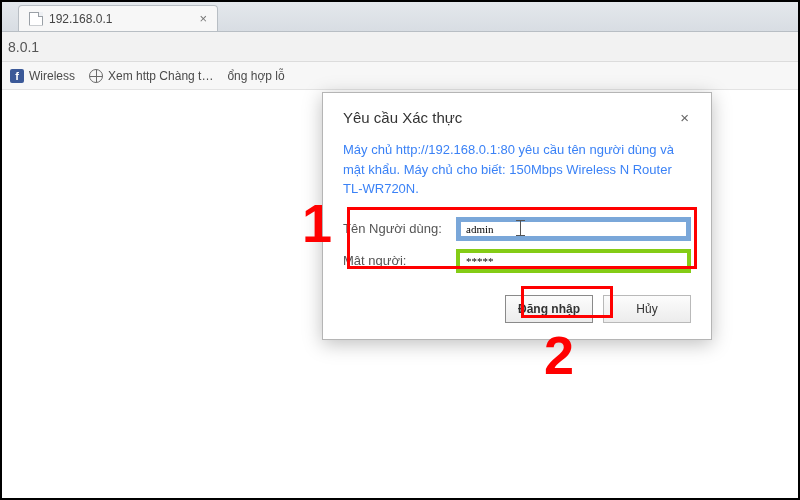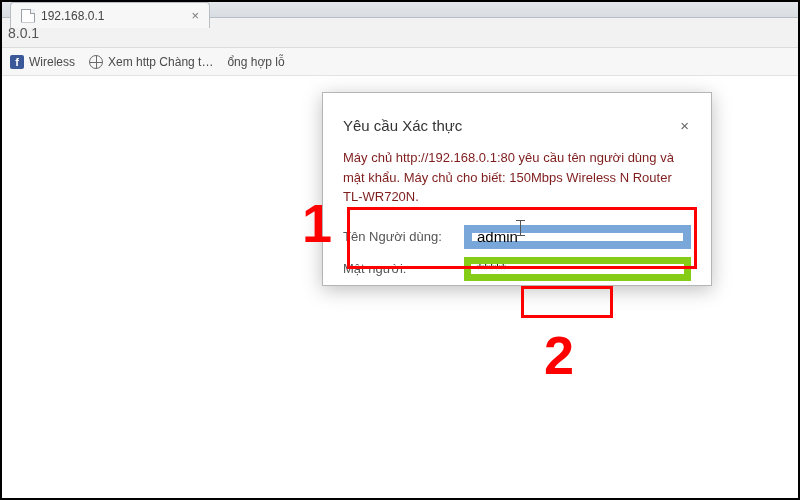--- a/index.html
+++ b/index.html
@@ -6,25 +6,26 @@
   body {
     font-family: "Segoe UI", Tahoma, Arial, sans-serif;
     background: #fff;
     width: 800px;
     height: 500px;
     overflow: hidden;
     border: 2px solid #000;
     position: relative;
   }
   .tab-strip {
-    height: 16px;
+    height: 30px;
     background: linear-gradient(#e4e8ec, #d8dde3);
     border-bottom: 1px solid #b8bec4;
     display: flex;
-    padding-left: 8px;
+    align-items: flex-end;
+    padding-left: 16px;
   }
   .tab {
     display: flex;
     align-items: center;
     background: #f7f7f7;
     border: 1px solid #b8bec4;
     border-bottom: none;
     border-radius: 4px 4px 0 0;
     height: 26px;
     padding: 0 10px;
@@ -117,54 +118,54 @@
     width: 390px;
     background: #fff;
     border: 1px solid #b5b5b5;
     box-shadow: 0 4px 18px rgba(0,0,0,.25);
     font-size: 13px;
     color: #3a3a3a;
   }
   .dialog-header {
     display: flex;
     align-items: center;
-    padding: 22px 16px 6px 20px;
+    padding: 14px 16px 6px 20px;
     font-size: 15px;
     color: #333;
   }
   .dialog-close {
     margin-left: auto;
     font-size: 15px;
     color: #666;
     cursor: pointer;
     padding: 2px 6px;
   }
   .dialog-msg {
     padding: 6px 20px 14px 20px;
     line-height: 1.5;
-    color: #7f1d1d;
+    color: #3b82f6;
   }
   .field-row {
     display: flex;
     align-items: center;
     padding: 4px 20px;
-    gap: 16px;
+    gap: 8px;
   }
   .field-row label {
     width: 105px;
     text-align: left;
     color: #555;
   }
   .field-row input {
     flex: 1;
     height: 24px;
-    border: 7px solid #84cc16;
+    border: 4px solid #84cc16;
     padding: 2px 6px;
-    font-size: 15px;
-    font-family: Liberation Sans, sans-serif;
+    font-size: 11px;
+    font-family: Liberation Serif, serif;
   }
   .field-row input.focused {
     border-color: #7aa7d9;
     box-shadow: inset 0 0 0 1px #7aa7d9;
   }
   .dialog-buttons {
     display: flex;
     justify-content: flex-end;
     gap: 10px;
     padding: 18px 20px 16px 20px;
@@ -256,20 +257,24 @@
 
   <div class="field-row">
     <label>Tên Người dùng:</label>
     <input type="text" class="focused" value="admin" style="">
   </div>
   <div class="field-row">
     <label>Mật người:</label>
     <input type="text" value="*****" style="">
   </div>
 
+  <div class="dialog-buttons">
+    <button class="btn default">Đăng nhập</button>
+    <button class="btn">Hủy</button>
+  </div>
 </div>
 
 <div class="anno" style="left:345px; top:205px; width:350px; height:62px;"></div>
 <div class="anno-label" style="left:300px; top:190px; font-size:54px;">1</div>
 
 <div class="anno" style="left:519px; top:284px; width:92px; height:32px;"></div>
 <div class="anno-label" style="left:542px; top:322px; font-size:54px;">2</div>
 
 <span class="caret" style="position:absolute; left:518px; top:219px;">
   <span></span>

